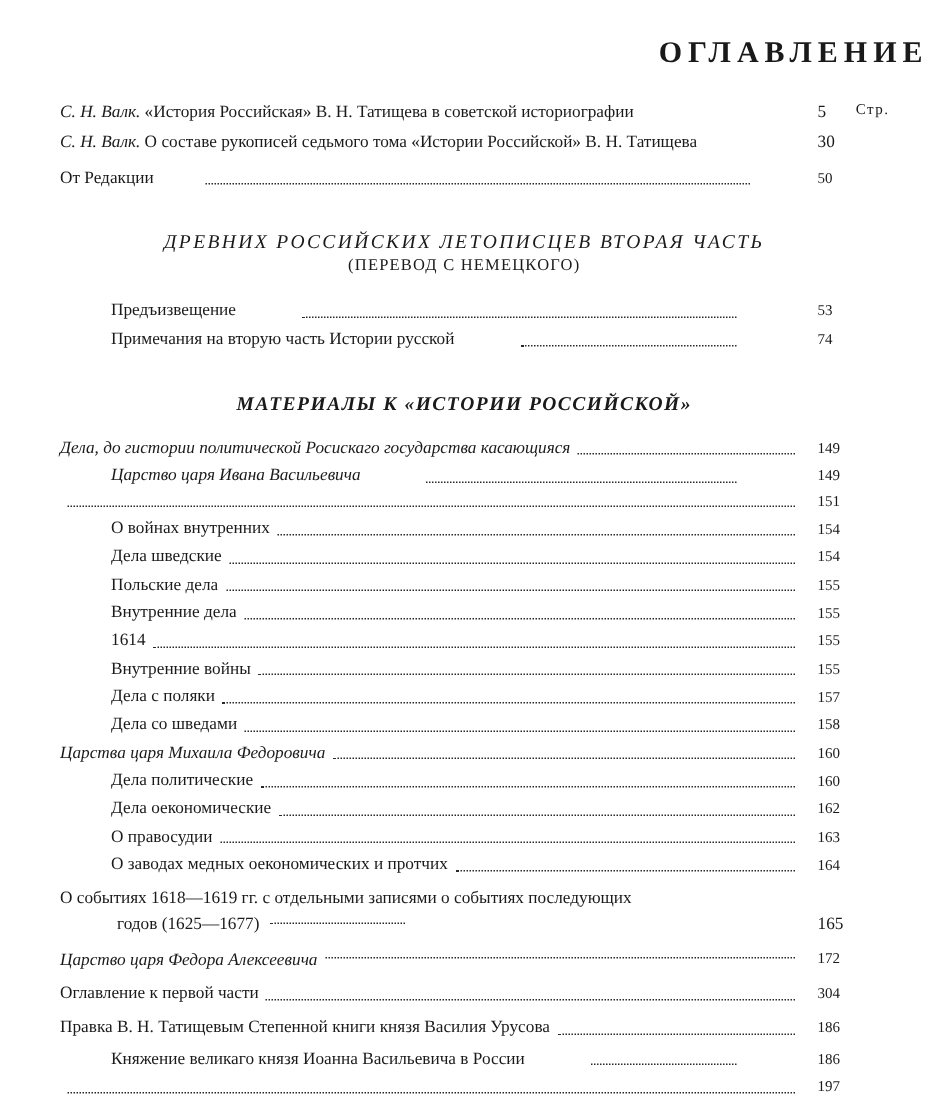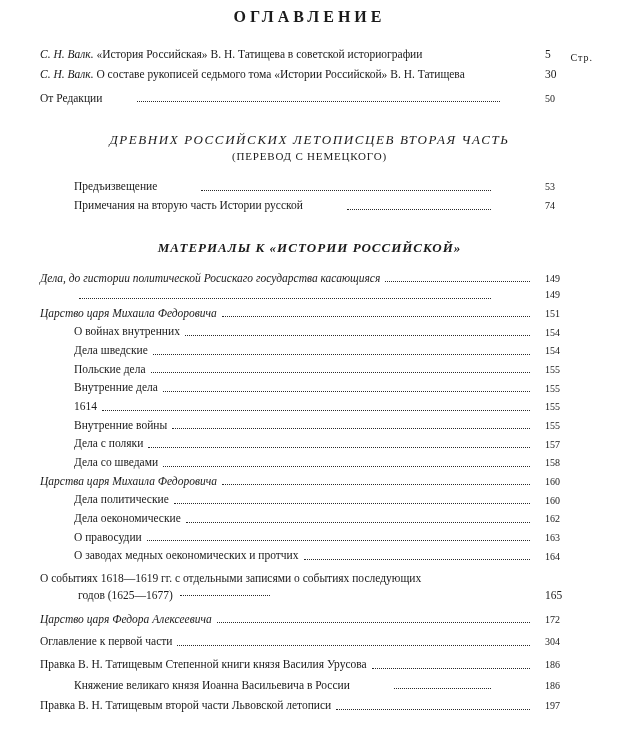--- a/index.html
+++ b/index.html
@@ -17,26 +17,26 @@
   }
   .page {
     width: 619px;
     height: 739px;
     position: relative;
     padding: 0;
     box-sizing: border-box;
   }
 
   .title {
-    text-align: center;
+    text-align: right;
     font-family: "Liberation Serif", serif;
-    font-size: 16px;
+    font-size: 20px;
     letter-spacing: 4px;
     font-weight: 700;
-    margin-top: 8px;
+    margin-top: 24px;
     margin-bottom: 6px;
   }
 
   .col-head {
     position: absolute;
     right: 26px;
     top: 44px;
     font-size: 10px;
     letter-spacing: 1px;
   }
@@ -175,26 +175,26 @@
 
   <div class="section">
 
     <div class="entry indent-0">
       <span class="txt italic">Дела, до гистории политической Росискаго государства касающияся</span>
       <span class="dots"></span>
       <span class="pg">149</span>
     </div>
 
     <div class="entry indent-1">
+      <span class="txt italic">Царство царя Ивана Васильевича</span>
       <span class="dots"></span>
       <span class="pg">149</span>
     </div>
 
     <div class="entry indent-0">
-      <span class="txt italic">Царство царя Михаила Федоровича</span>
       <span class="dots"></span>
       <span class="pg">151</span>
     </div>
 
     <div class="entry indent-2">
       <span class="txt">О  войнах  внутренних</span>
       <span class="dots"></span>
       <span class="pg">154</span>
     </div>
 
@@ -272,21 +272,21 @@
 
     <div class="hang" style="margin-top:6px;">
       <span>О событиях 1618—1619 гг. с отдельными записями о событиях последующих</span>
       <span class="second-line">
         <span>годов (1625—1677)</span>
         <span class="dots-inline"></span>
       </span>
       <span class="pgfloat">165</span>
     </div>
 
-    <div class="entry indent-0" style="margin-top:6px;">
+    <div class="entry indent-0" style="margin-top:6px;align-items:center;">
       <span class="txt italic">Царство царя Федора Алексеевича</span>
       <span class="dots"></span>
       <span class="pg">172</span>
     </div>
 
     <div class="entry indent-0" style="margin-top:6px;">
       <span class="txt">Оглавление к первой части</span>
       <span class="dots"></span>
       <span class="pg">304</span>
     </div>
@@ -297,20 +297,19 @@
       <span class="pg">186</span>
     </div>
 
     <div class="entry indent-1" style="margin-top:4px;">
       <span class="txt">Княжение великаго князя Иоанна Васильевича в России</span>
       <span class="dots"></span>
       <span class="pg">186</span>
     </div>
 
     <div class="entry indent-0" style="margin-top:4px;">
-      <span class="txt">Правка В. Н. Татищевым второй части Львовской летописи</span>
       <span class="dots"></span>
       <span class="pg">197</span>
     </div>
 
   </div>
 
 </div>
 
 </body></html>

